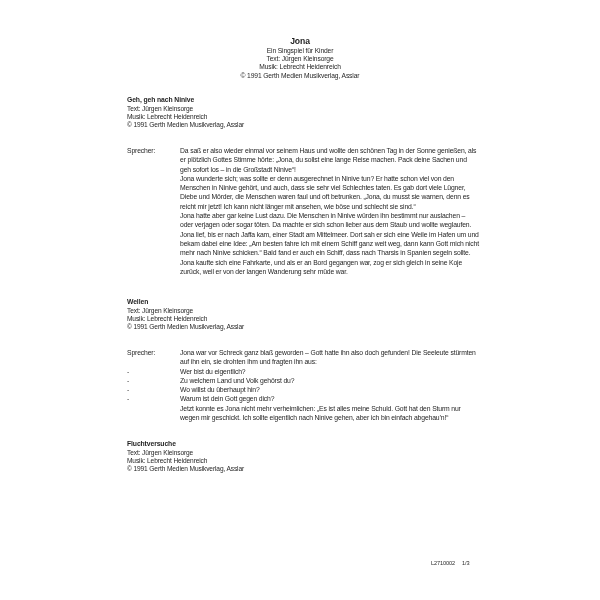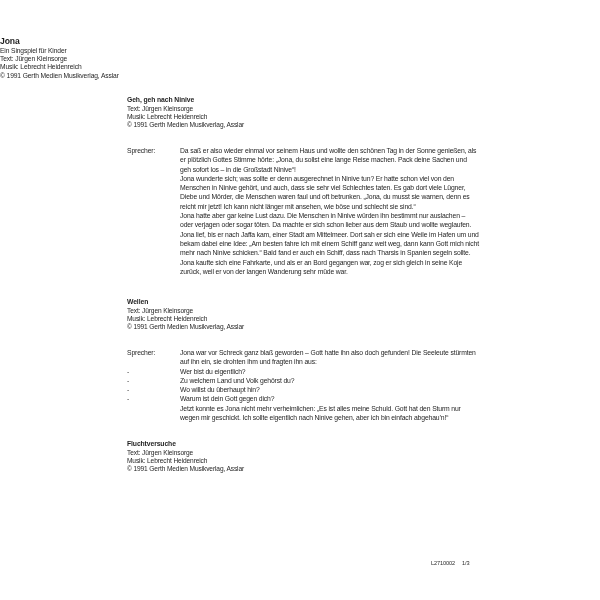--- a/index.html
+++ b/index.html
@@ -19,20 +19,21 @@
     width: 600px;
     height: 600px;
     background: #ffffff;
   }
   
   .doc-header {
     position: absolute;
     top: 36px;
     left: 0;
     width: 100%;
+    text-align: center;
   }
   .doc-title {
     font-size: 8.6px;
     font-weight: bold;
     line-height: 11px;
     letter-spacing: -0.1px;
   }
   .subtitle-line {
     font-size: 6.7px;
     line-height: 8.2px;

